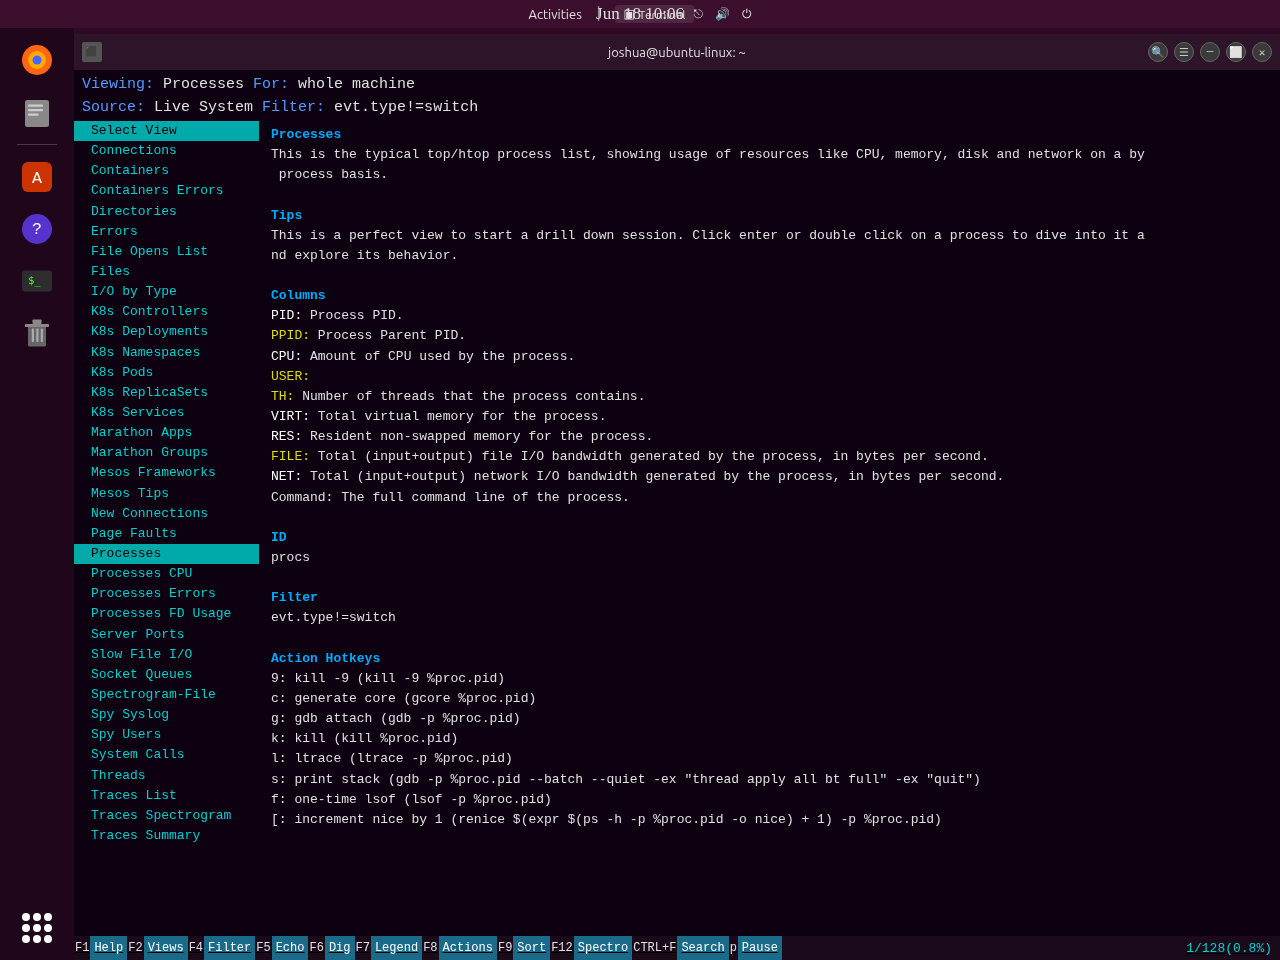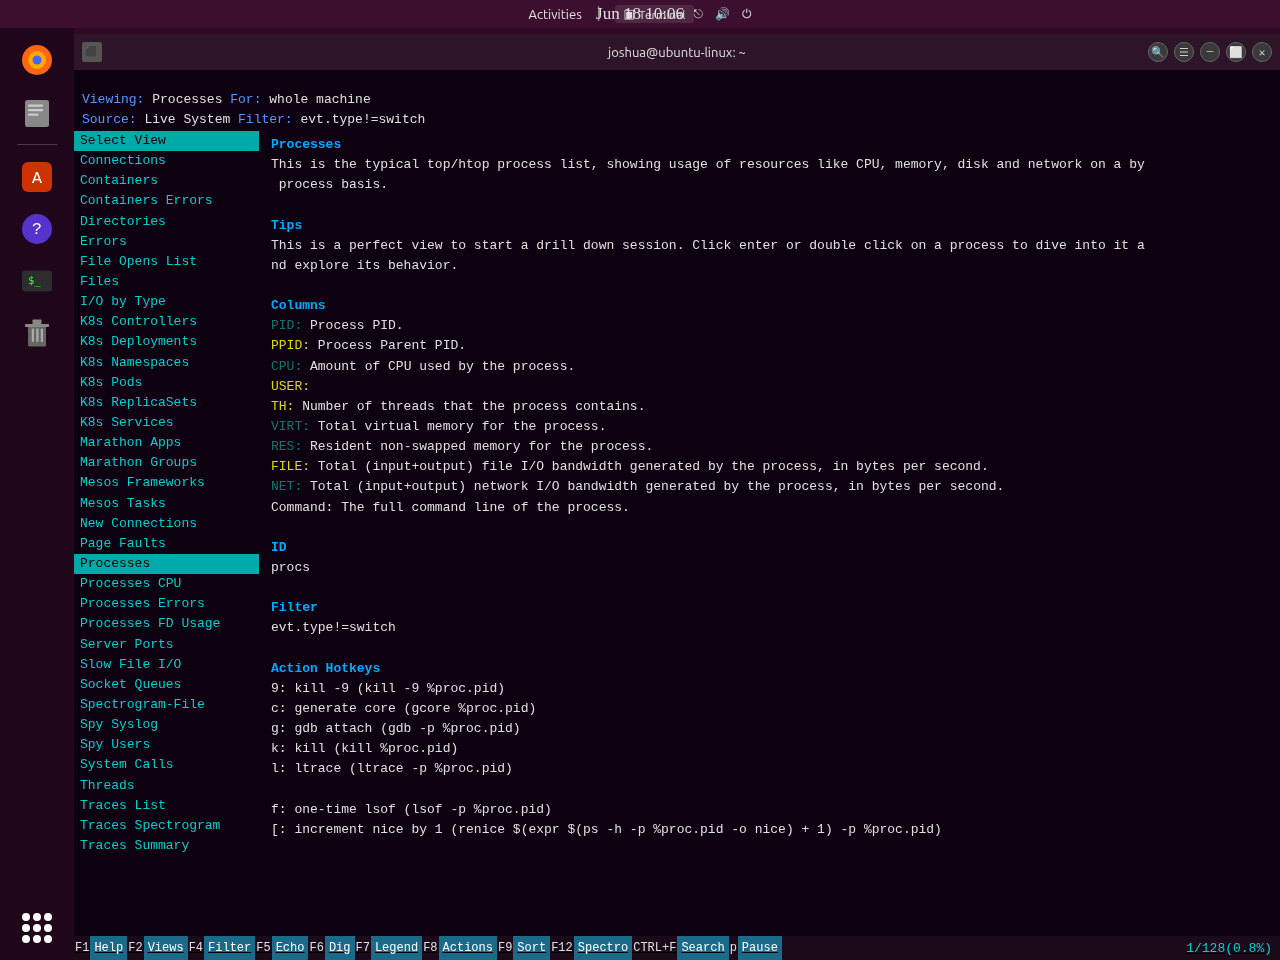--- a/index.html
+++ b/index.html
@@ -135,22 +135,22 @@
     .terminal-content {
       flex: 1;
       display: flex;
       flex-direction: column;
       overflow: hidden;
       background: #0d0010;
     }
 
     
     .info-bar {
-      padding: 20px 8px 2px 8px;
-      font-size: 13px;
+      padding: 4px 8px 2px 8px;
+      font-size: 15px;
       line-height: 1.5;
       flex-shrink: 0;
     }
 
     
     .main-area {
       flex: 1;
       display: flex;
       overflow: hidden;
     }
@@ -159,21 +159,21 @@
     .sidebar {
       width: 185px;
       flex-shrink: 0;
       overflow-y: auto;
       font-size: 13px;
       color: #00d0d0;
       line-height: 1.55;
       padding: 0;
     }
     .sidebar-item {
-      padding: 0 6px;
+      padding: 0 17px;
       cursor: pointer;
       white-space: nowrap;
       color: #00d0d0;
     }
     .sidebar-item.selected {
       background: #00aaaa;
       color: #000;
     }
     .sidebar-item.highlighted {
       background: #00aaaa;
@@ -279,21 +279,21 @@
       gap: 3px;
     }
     .dot {
       width: 8px;
       height: 8px;
       background: white;
       border-radius: 50%;
     }
 
     
-    .cyan { color: #0f766e; }
+    .cyan { color: #ffffff; }
     .yellow { color: #dddd00; margin-top: 45px; }
     .white { color: #e0e0e0; }
     .viewing-label { color: #5599ff; }
   </style>
 </head>
 <body>
 
 <div class="dock">
 
   <div class="dock-icon">
@@ -423,21 +423,21 @@
         <div class="sidebar-item">I/O by Type</div>
         <div class="sidebar-item">K8s Controllers</div>
         <div class="sidebar-item">K8s Deployments</div>
         <div class="sidebar-item">K8s Namespaces</div>
         <div class="sidebar-item">K8s Pods</div>
         <div class="sidebar-item">K8s ReplicaSets</div>
         <div class="sidebar-item">K8s Services</div>
         <div class="sidebar-item">Marathon Apps</div>
         <div class="sidebar-item">Marathon Groups</div>
         <div class="sidebar-item">Mesos Frameworks</div>
-        <div class="sidebar-item">Mesos Tasks</div>
+        <div class="sidebar-item">Mesos Tips</div>
         <div class="sidebar-item">New Connections</div>
         <div class="sidebar-item">Page Faults</div>
         <div class="sidebar-item highlighted">Processes</div>
         <div class="sidebar-item">Processes CPU</div>
         <div class="sidebar-item">Processes Errors</div>
         <div class="sidebar-item">Processes FD Usage</div>
         <div class="sidebar-item">Server Ports</div>
         <div class="sidebar-item">Slow File I/O</div>
         <div class="sidebar-item">Socket Queues</div>
         <div class="sidebar-item">Spectrogram-File</div>
@@ -485,21 +485,21 @@
           <span class="white">evt.type!=switch</span>
         </div>
         <br>
         <div>
           <span class="section-title">Action Hotkeys</span><br>
           <span class="white">9: kill -9 (kill -9 %proc.pid)</span><br>
           <span class="white">c: generate core (gcore %proc.pid)</span><br>
           <span class="white">g: gdb attach (gdb -p %proc.pid)</span><br>
           <span class="white">k: kill (kill %proc.pid)</span><br>
           <span class="white">l: ltrace (ltrace -p %proc.pid)</span><br>
-          <br>
+          <span class="white">s: print stack (gdb -p %proc.pid --batch --quiet -ex "thread apply all bt full" -ex "quit")</span><br>
           <span class="white">f: one-time lsof (lsof -p %proc.pid)</span><br>
           <span class="white">[: increment nice by 1 (renice $(expr $(ps -h -p %proc.pid -o nice) + 1) -p %proc.pid)</span><br>
         </div>
       </div>
     </div>
 
     <div class="bottom-bar">
       <span class="fn-key">
         <span class="fn-num">F1</span>
         <span class="fn-label blue">Help</span>

